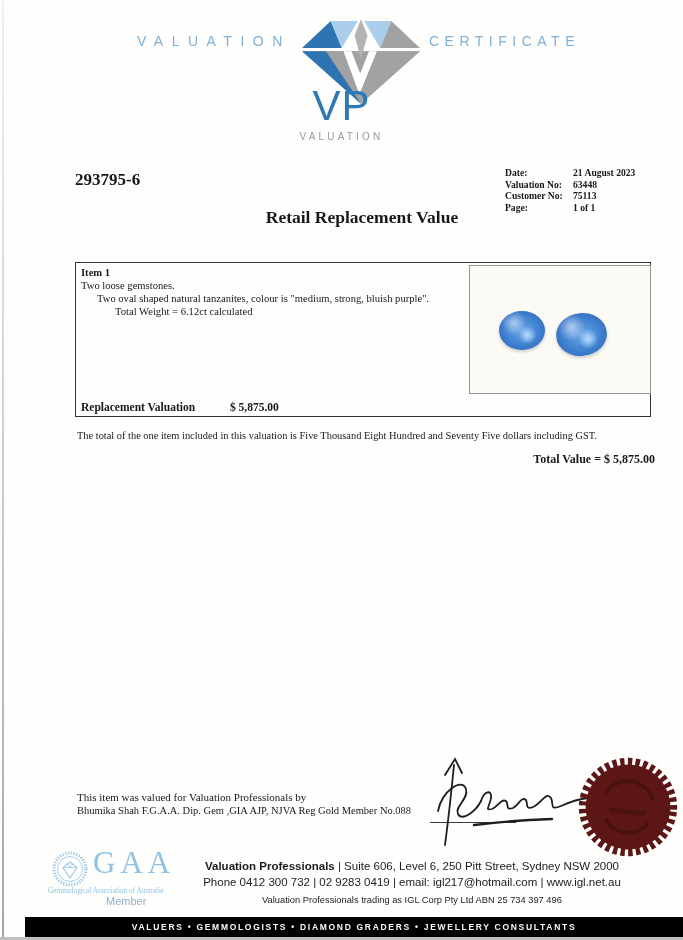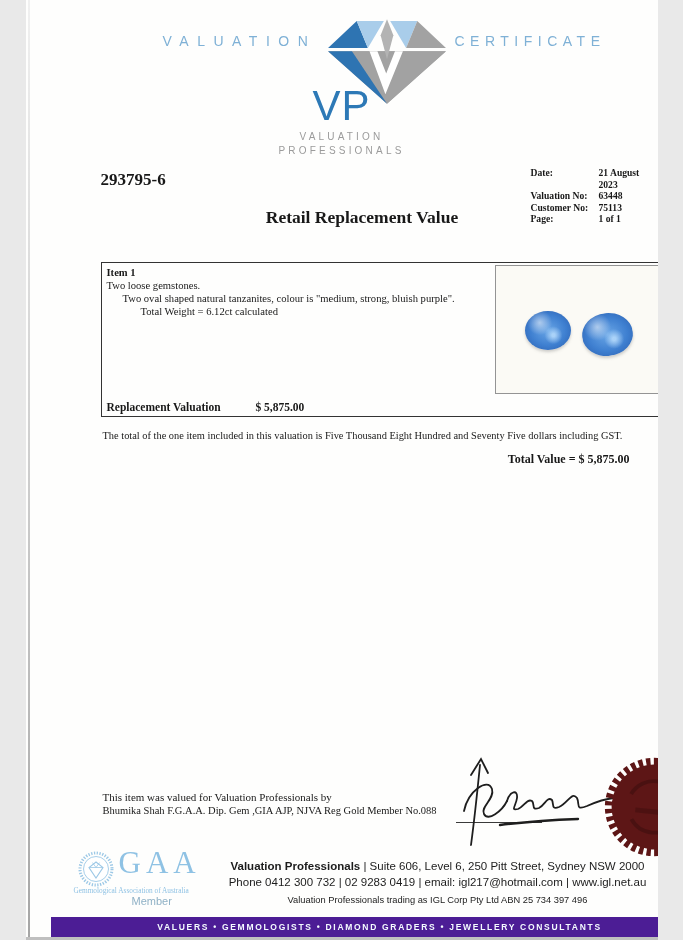--- a/index.html
+++ b/index.html
@@ -1,16 +1,16 @@
 <!DOCTYPE html>
 <html><head>
 <meta charset="utf-8">
 <style>
   html,body{margin:0;padding:0;background:#e9e9e9;}
-  .page{position:relative;width:632px;height:940px;background:#fefefd;overflow:hidden;
+  .page{position:relative;width:683px;height:940px;background:#fefefd;overflow:hidden;
         font-family:"Liberation Serif",serif;color:#181818;margin:0 auto;}
   .abs{position:absolute;}
 
   
   .scan-left{left:2px;top:0;bottom:0;width:2px;background:linear-gradient(#ededed 0%,#bdbdbd 55%,#8f8f8f 100%);opacity:.8;}
   .scan-bottom{left:0;right:0;bottom:0;height:3px;background:#bfbfbf;}
 
   
   .hdr-word{font-family:"Liberation Sans",sans-serif;font-size:14px;color:#7fb1d6;font-weight:400;}
   .hdr-left{left:137px;top:33px;letter-spacing:8.5px;}
@@ -63,21 +63,21 @@
   .gaa-acronym{left:93px;top:845px;font-family:"Liberation Serif",serif;font-size:31px;
                color:#8fc2e4;letter-spacing:5px;font-weight:400;}
   .gaa-name{left:48px;top:886px;font-family:"Liberation Serif",serif;font-size:7.3px;color:#8fc2e4;}
   .gaa-member{left:106px;top:895px;font-family:"Liberation Sans",sans-serif;font-size:11px;color:#8fb1c6;}
   .contact-block{left:132px;top:858px;width:560px;text-align:center;
                  font-family:"Liberation Sans",sans-serif;color:#1c1c1c;}
   .contact-l1{font-size:11.5px;line-height:16px;}
   .contact-l1 .co{font-weight:bold;}
   .contact-l2{font-size:11.5px;line-height:16px;}
   .contact-l3{font-size:9.3px;line-height:20px;color:#222;}
-  .banner{left:25px;top:917px;width:658px;height:20px;background:#4c1d95;
+  .banner{left:25px;top:917px;width:658px;height:20px;background:#000000;
           display:flex;align-items:center;justify-content:center;}
   .banner-text{font-family:"Liberation Sans",sans-serif;font-size:8.5px;font-weight:bold;
                color:#f4fbff;letter-spacing:1.7px;white-space:nowrap;}
 </style>
 </head>
 <body>
 
 <div class="page">
 
   <div class="abs scan-left"></div>
@@ -93,21 +93,20 @@
     <polygon points="118,10 154,44 104,44" fill="#a2a2a2"></polygon>
     <polygon points="6,48 154,48 80,114" fill="#a2a2a2" transform="translate(0,0)"></polygon>
     <polygon points="36,48 154,48 80,114" fill="#a2a2a2"></polygon>
     <polygon points="6,48 36,48 80,114" fill="#2e74b2"></polygon>
     <polygon points="58,48 78,102 100,48 90,48 79,76 68,48" fill="#ffffff"></polygon>
     <polygon points="80,8 88,28 80,58 72,28" fill="#b3b3b3"></polygon>
   </svg>
 
   <div class="abs vp-mono">VP</div>
   <div class="abs brand-line brand-1">VALUATION</div>
-  <div class="abs brand-line brand-2">PROFESSIONALS</div>
 
   <div class="abs ref-no">293795-6</div>
   <div class="abs meta">
     <span>Date:</span>
     <span>21 August 2023</span>
     <span>Valuation No:</span>
     <span>63448</span>
     <span>Customer No:</span>
     <span>75113</span>
     <span>Page:</span>

